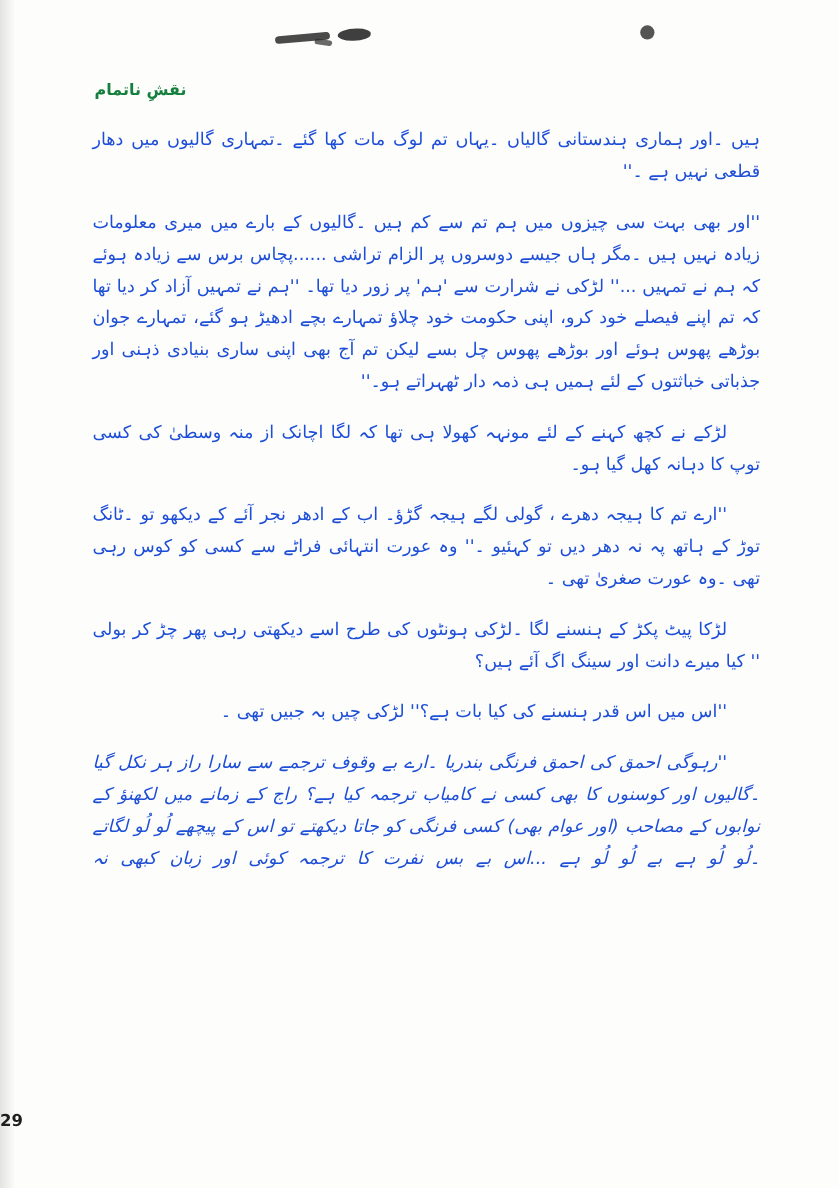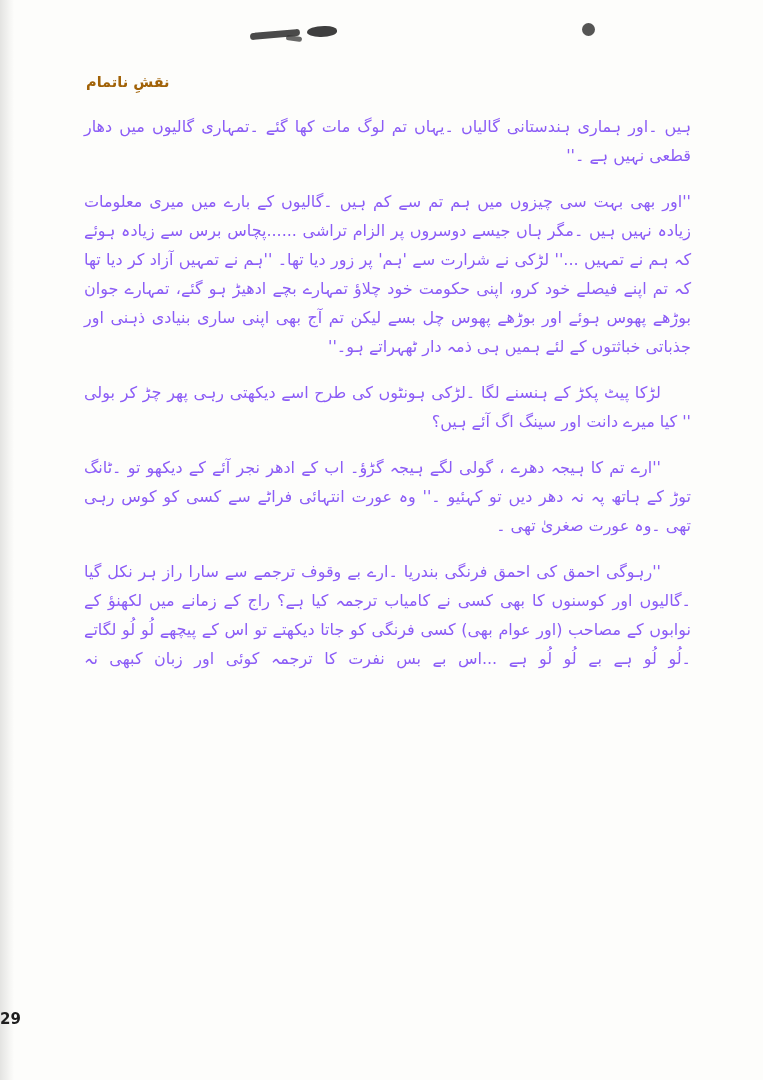--- a/index.html
+++ b/index.html
@@ -29,39 +29,39 @@
   .a3 { top: 23px; left: 582px; width: 13px; height: 13px; border-radius: 50%; opacity: .8; }
   .a4 { top: 36px; left: 286px; width: 16px; height: 5px; border-radius: 3px; transform: rotate(8deg); opacity: .7; }
 
   .running-header {
     position: absolute;
     top: 74px;
     left: 86px;
     direction: rtl;
     font-size: 14.5px;
     font-weight: 700;
-    color: #a16207;
+    color: #15803d;
     letter-spacing: 0.5px;
     text-align: center;
   }
   .text-body {
     position: absolute;
     top: 112px;
     right: 72px;
     left: 84px;
     direction: rtl;
     text-align: justify;
     font-size: 16px;
     line-height: 29px;
-    color: #8b5cf6;
+    color: #1d4ed8;
   }
   .para { margin: 0; }
   .para + .para { margin-top: 17px; }
   .indent { text-indent: 30px; }
-  .last { text-align-last: justify; }
+  .last { text-align-last: justify; font-style: italic; }
 
   .page-number {
     position: absolute;
     bottom: 52px;
     left: 0; right: 0;
     text-align: left;
     font-size: 15px;
     font-weight: 700;
     color: #1e1e1e;
   }
@@ -75,19 +75,21 @@
   <div class="scan-artifact a1"></div>
   <div class="scan-artifact a2"></div>
   <div class="scan-artifact a3"></div>
   <div class="scan-artifact a4"></div>
 
   <div class="running-header">نقشِ ناتمام</div>
 
   <div class="text-body">
     <p class="para">ہیں ۔اور ہماری ہندستانی گالیاں ۔یہاں تم لوگ مات کھا گئے ۔تمہاری گالیوں میں دھار قطعی نہیں ہے ۔''</p>
     <p class="para">''اور بھی بہت سی چیزوں میں ہم تم سے کم ہیں ۔گالیوں کے بارے میں میری معلومات زیادہ نہیں ہیں ۔مگر ہاں جیسے دوسروں پر الزام تراشی ......پچاس برس سے زیادہ ہوئے کہ ہم نے تمہیں ...'' لڑکی نے شرارت سے 'ہم' پر زور دیا تھا۔ ''ہم نے تمہیں آزاد کر دیا تھا کہ تم اپنے فیصلے خود کرو، اپنی حکومت خود چلاؤ تمہارے بچے ادھیڑ ہو گئے، تمہارے جوان بوڑھے پھوس ہوئے اور بوڑھے پھوس چل بسے لیکن تم آج بھی اپنی ساری بنیادی ذہنی اور جذباتی خباثتوں کے لئے ہمیں ہی ذمہ دار ٹھہراتے ہو۔''</p>
+    <p class="para indent">لڑکے نے کچھ کہنے کے لئے مونہہ کھولا ہی تھا کہ لگا اچانک از منہ وسطیٰ کی کسی توپ کا دہانہ کھل گیا ہو۔</p>
+    <p class="para indent">''ارے تم کا ہیجہ دھرے ، گولی لگے ہیجہ گڑؤ۔ اب کے ادھر نجر آئے کے دیکھو تو ۔ٹانگ توڑ کے ہاتھ پہ نہ دھر دیں تو کہئیو ۔'' وہ عورت انتہائی فراٹے سے کسی کو کوس رہی تھی ۔وہ عورت صغریٰ تھی ۔</p>
     <p class="para indent">لڑکا پیٹ پکڑ کے ہنسنے لگا ۔لڑکی ہونٹوں کی طرح اسے دیکھتی رہی پھر چڑ کر بولی '' کیا میرے دانت اور سینگ اگ آئے ہیں؟</p>
-    <p class="para indent">''ارے تم کا ہیجہ دھرے ، گولی لگے ہیجہ گڑؤ۔ اب کے ادھر نجر آئے کے دیکھو تو ۔ٹانگ توڑ کے ہاتھ پہ نہ دھر دیں تو کہئیو ۔'' وہ عورت انتہائی فراٹے سے کسی کو کوس رہی تھی ۔وہ عورت صغریٰ تھی ۔</p>
+    <p class="para indent">''اس میں اس قدر ہنسنے کی کیا بات ہے؟'' لڑکی چیں بہ جبیں تھی ۔</p>
     <p class="para indent last">''رہوگی احمق کی احمق فرنگی بندریا ۔ارے بے وقوف ترجمے سے سارا راز ہر نکل گیا ۔گالیوں اور کوسنوں کا بھی کسی نے کامیاب ترجمہ کیا ہے؟ راج کے زمانے میں لکھنؤ کے نوابوں کے مصاحب (اور عوام بھی) کسی فرنگی کو جاتا دیکھتے تو اس کے پیچھے لُو لُو لگاتے ۔لُو لُو ہے بے لُو لُو ہے ...اس بے بس نفرت کا ترجمہ کوئی اور زبان کبھی نہ</p>
   </div>
 
   <div class="page-number">29</div>
 </div>
 
 </body></html>

